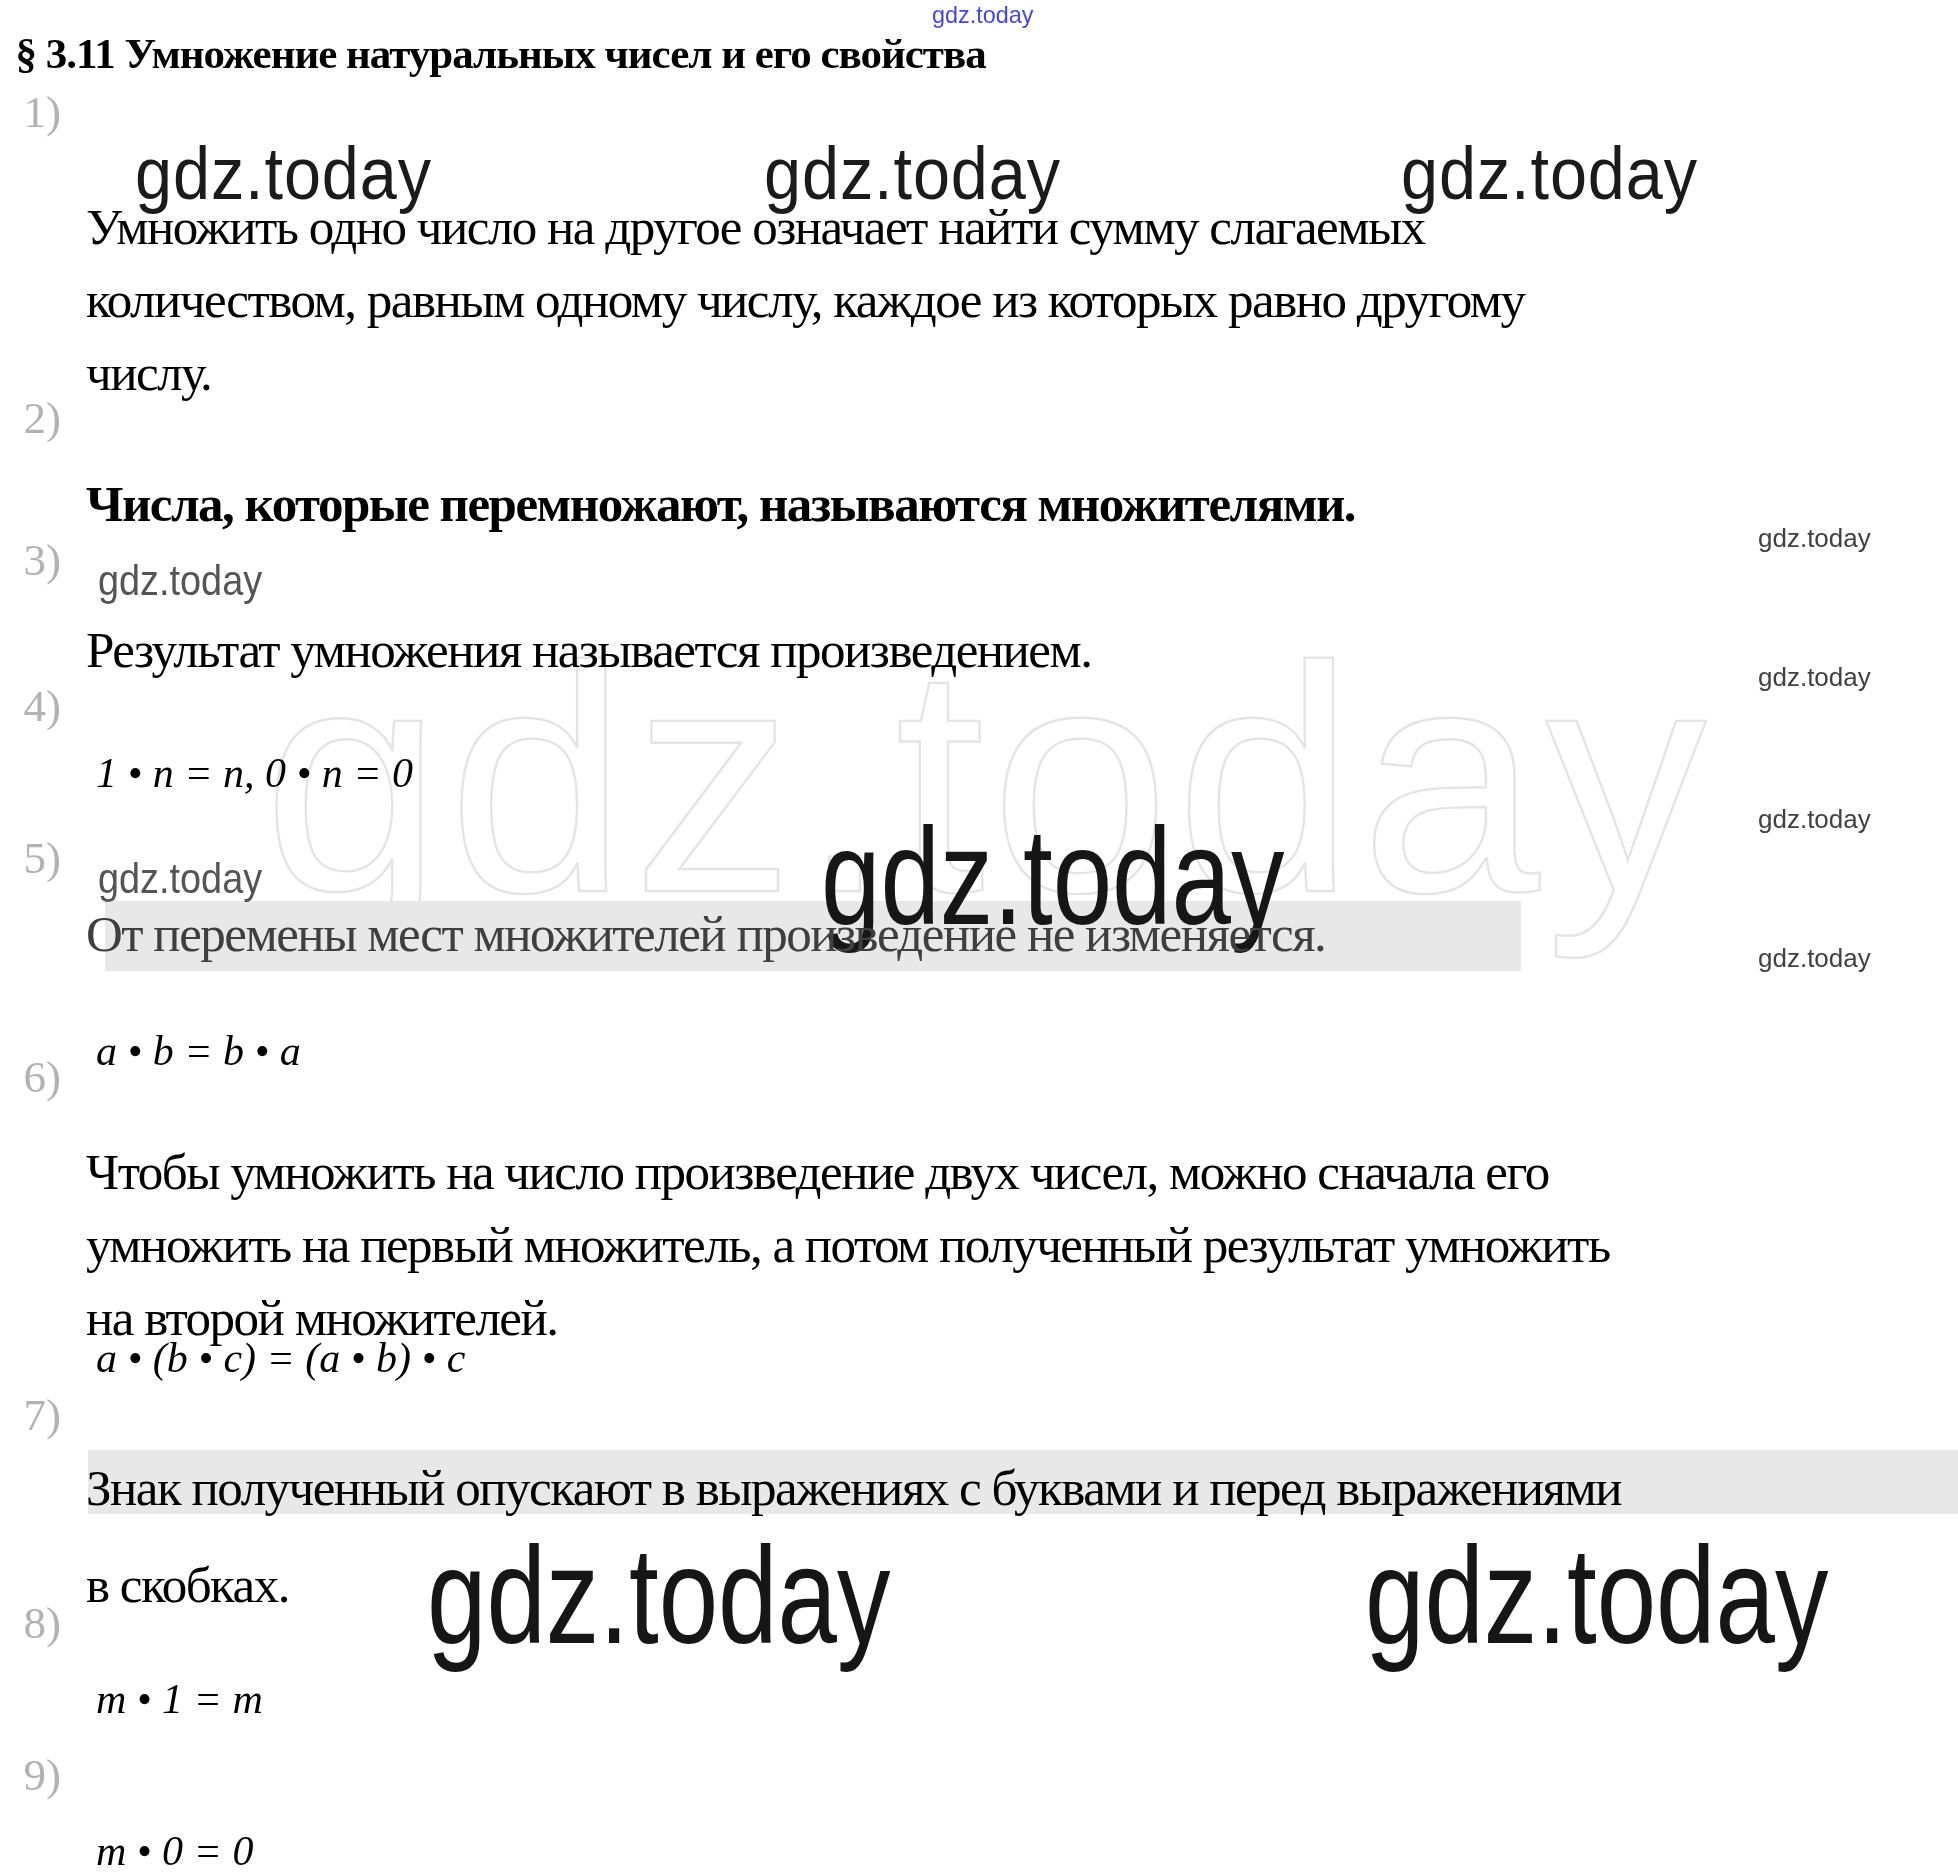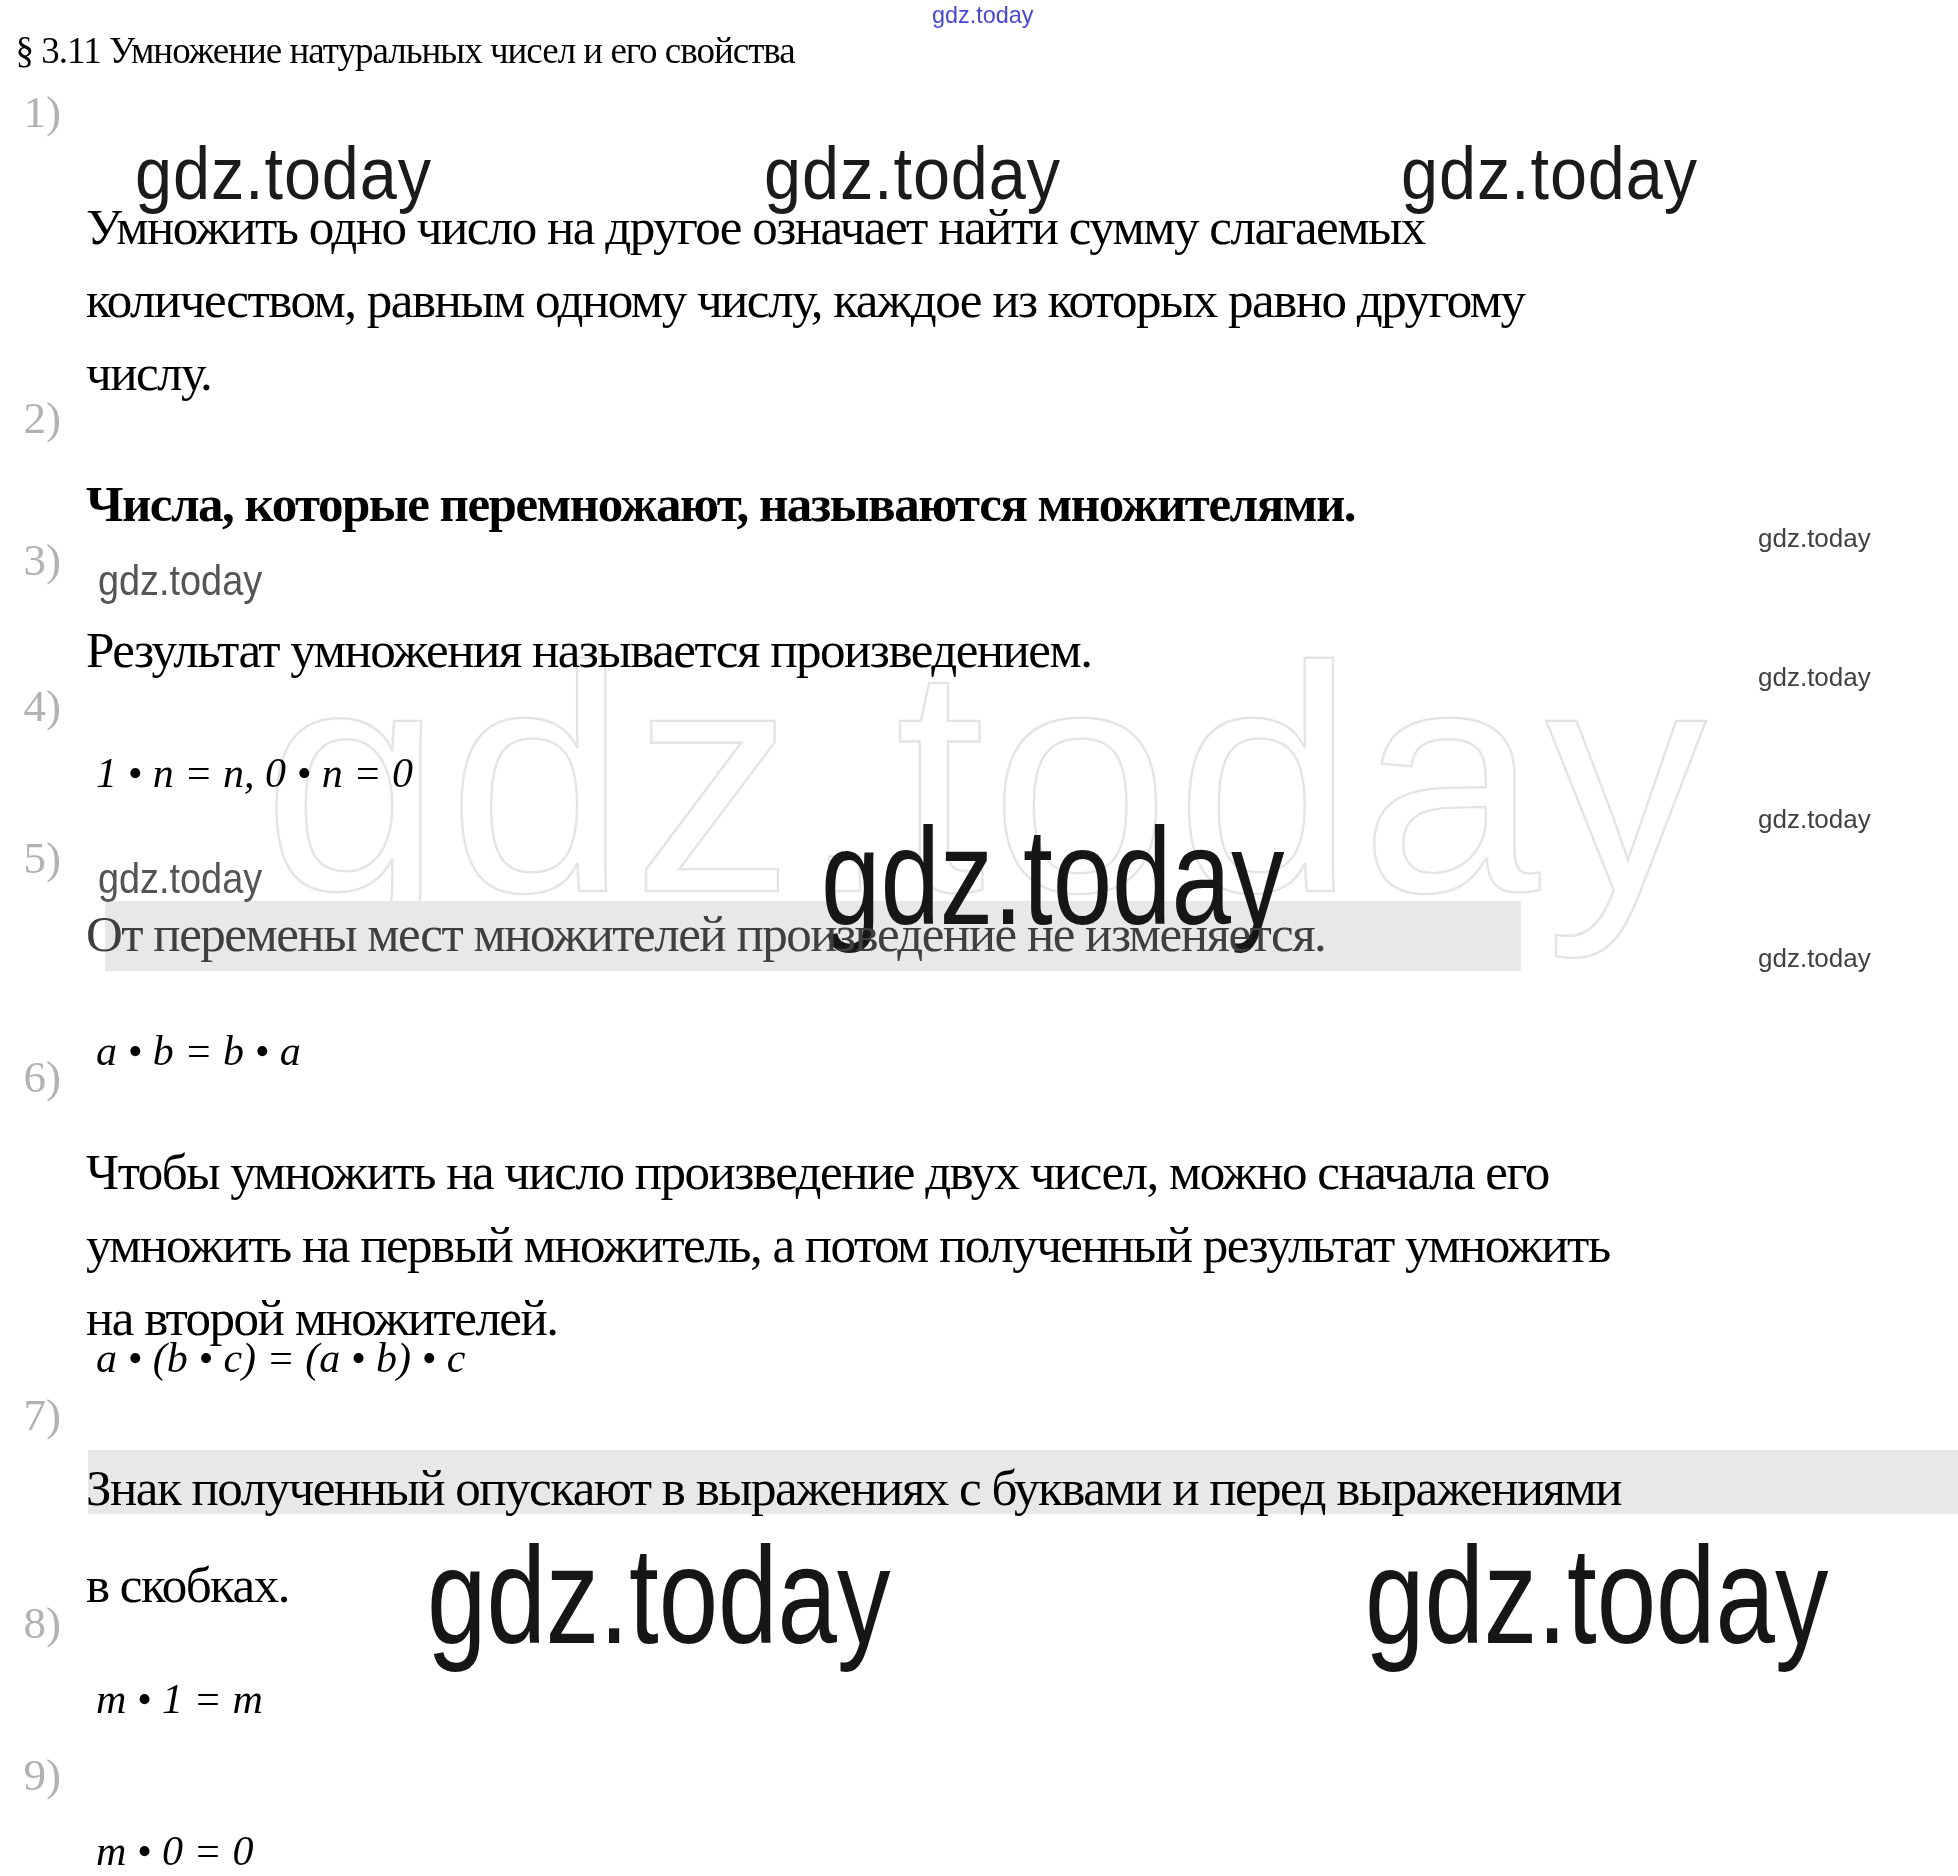--- a/index.html
+++ b/index.html
@@ -1,19 +1,19 @@
 <!DOCTYPE html>
 <html><head>
 <meta charset="utf-8">
 <style>
   html,body{margin:0;padding:0;}
   body{width:1958px;height:1876px;position:relative;background:#ffffff;overflow:hidden;
        font-family:"Liberation Serif",serif;}
   .abs{position:absolute;white-space:nowrap;}
-  .title{font-size:37px;font-weight:normal;color:#000;letter-spacing:-1px;}
+  .title{font-size:43px;font-weight:bold;color:#000;letter-spacing:-1px;}
   .body-line{font-size:51px;color:#000;letter-spacing:-1.5px;z-index:4;}
   .body-gray{color:#3f3f3f;}
   .marker{font-size:45px;color:#b2b2b2;z-index:4;}
   .formula{font-size:42px;font-style:italic;color:#000;letter-spacing:0px;z-index:4;}
   .wm{font-family:"Liberation Sans","DejaVu Sans",sans-serif;font-weight:300;z-index:3;}
   .wm-blue{font-size:23.4px;color:#4848d6;}
   .wm-top{font-size:74px;color:#1b1b1b;letter-spacing:1px;transform:scaleX(0.9);transform-origin:left top;}
   .wm-big{font-size:137px;color:#161616;transform:scaleX(0.78);transform-origin:left top;}
   .wm-small-left{font-size:43px;color:#555555;transform:scaleX(0.88);transform-origin:left top;}
   .wm-right{font-size:26px;color:#414141;}

